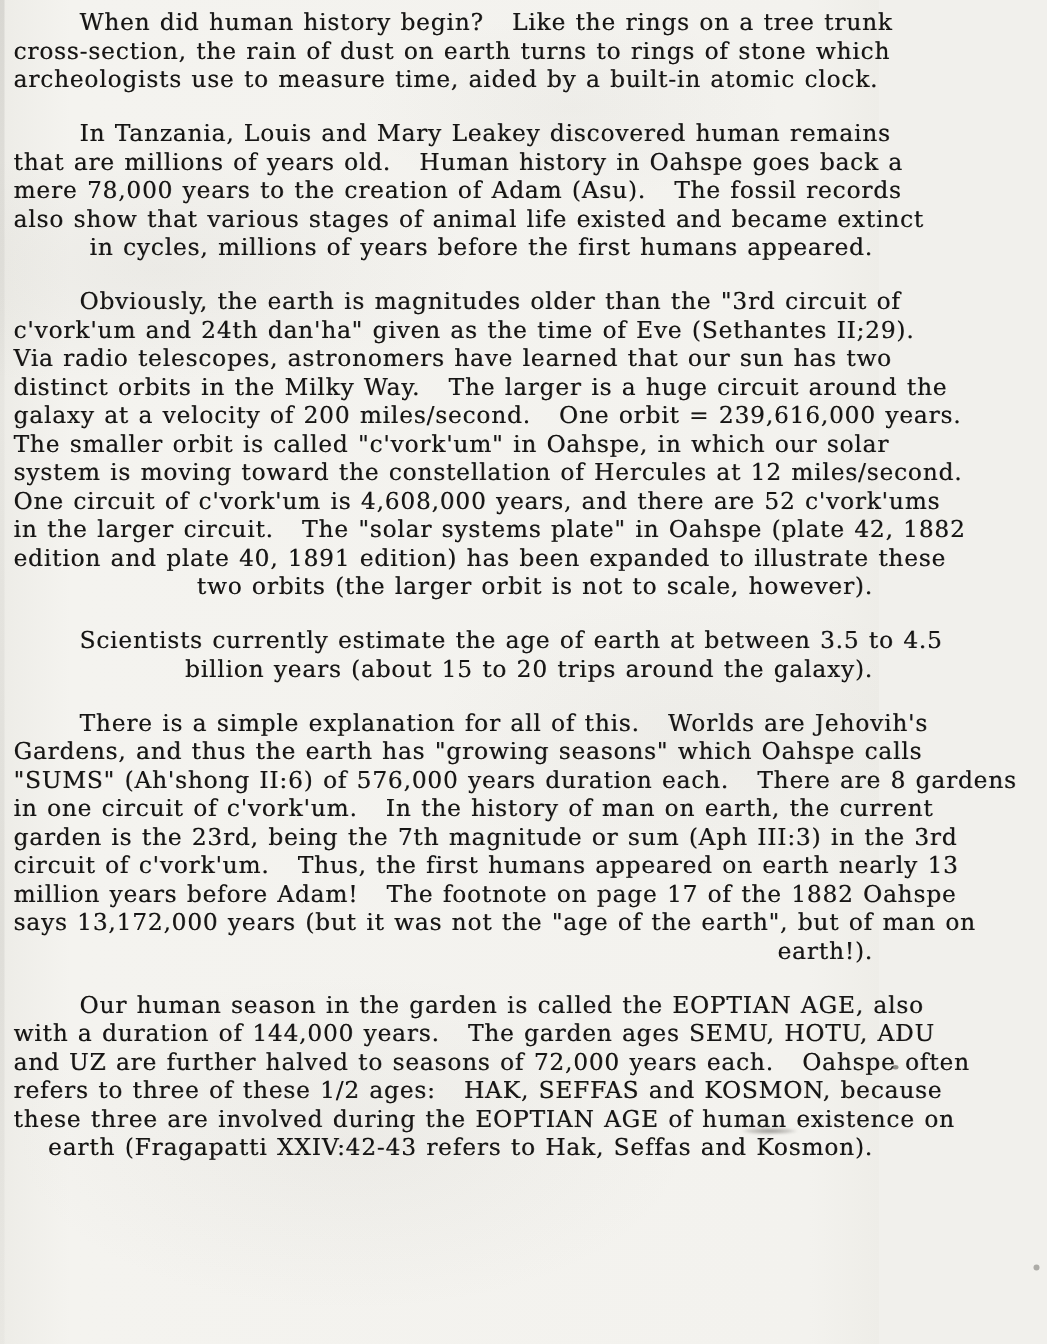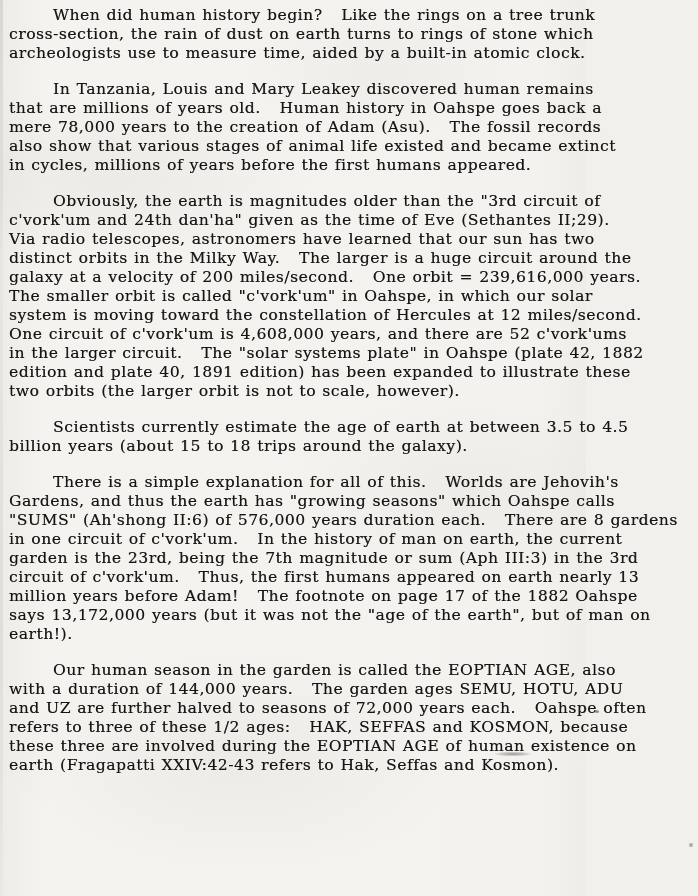--- a/index.html
+++ b/index.html
@@ -19,20 +19,21 @@
     box-sizing: border-box;
     padding: 6px 4px 0 9px;
     background:
       radial-gradient(ellipse 300px 120px at 18% 20%, rgba(160,158,150,0.10), transparent 70%),
       radial-gradient(ellipse 260px 140px at 80% 55%, rgba(160,158,150,0.08), transparent 70%),
       radial-gradient(ellipse 320px 160px at 40% 85%, rgba(160,158,150,0.09), transparent 70%),
       radial-gradient(ellipse 200px 90px at 65% 8%, rgba(170,168,160,0.08), transparent 70%),
       linear-gradient(90deg, #edecE7 0%, #f4f3ef 8%, #f3f2ee 92%, #eeede8 100%);
     font-family: "DejaVu Serif", "Liberation Serif", serif;
     color: #161514;
+    text-align: right;
   }
   .para {
     margin: 0 0 17px 0;
     font-size: 15.5px;
     line-height: 19px;
     letter-spacing: 0.55px;
     word-spacing: 0.8px;
     white-space: pre;
     text-indent: 44px;
     text-shadow: 0.3px 0.3px 0.4px rgba(20,18,16,0.55);
@@ -95,21 +96,21 @@
 Via radio telescopes, astronomers have learned that our sun has two
 distinct orbits in the Milky Way.   The larger is a huge circuit around the
 galaxy at a velocity of 200 miles/second.   One orbit = 239,616,000 years.
 The smaller orbit is called "c'vork'um" in Oahspe, in which our solar
 system is moving toward the constellation of Hercules at 12 miles/second.
 One circuit of c'vork'um is 4,608,000 years, and there are 52 c'vork'ums
 in the larger circuit.   The "solar systems plate" in Oahspe (plate 42, 1882
 edition and plate 40, 1891 edition) has been expanded to illustrate these
 two orbits (the larger orbit is not to scale, however).</p>
       <p class="para">Scientists currently estimate the age of earth at between 3.5 to 4.5
-billion years (about 15 to 18 trips around the galaxy).</p>
+billion years (about 15 to 20 trips around the galaxy).</p>
       <p class="para">There is a simple explanation for all of this.   Worlds are Jehovih's
 Gardens, and thus the earth has "growing seasons" which Oahspe calls
 "SUMS" (Ah'shong II:6) of 576,000 years duration each.   There are 8 gardens
 in one circuit of c'vork'um.   In the history of man on earth, the current
 garden is the 23rd, being the 7th magnitude or sum (Aph III:3) in the 3rd
 circuit of c'vork'um.   Thus, the first humans appeared on earth nearly 13
 million years before Adam!   The footnote on page 17 of the 1882 Oahspe
 says 13,172,000 years (but it was not the "age of the earth", but of man on
 earth!).</p>
       <p class="para">Our human season in the garden is called the EOPTIAN AGE, also

